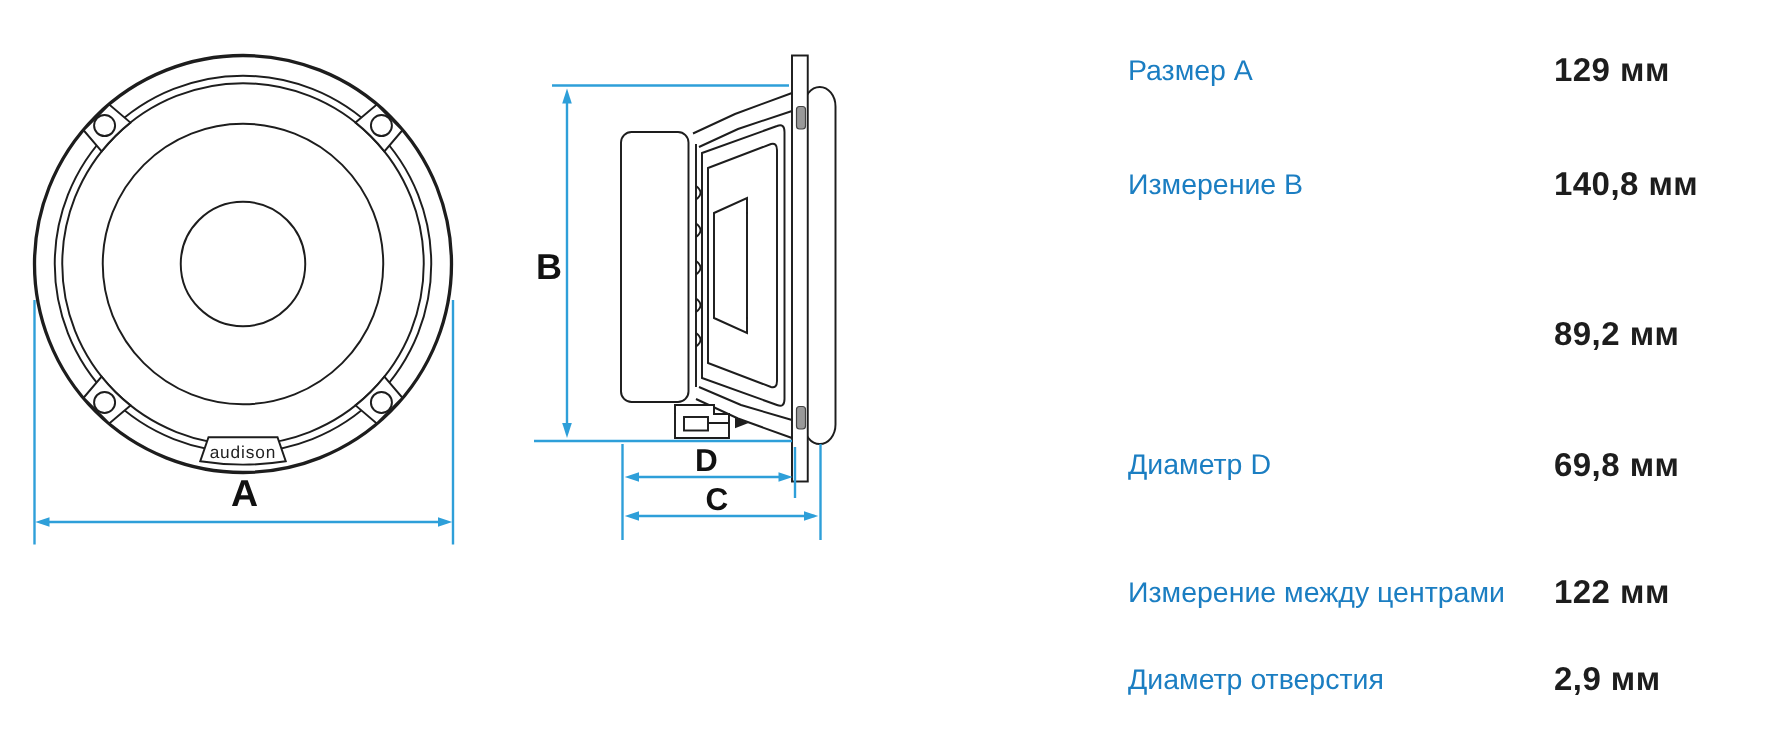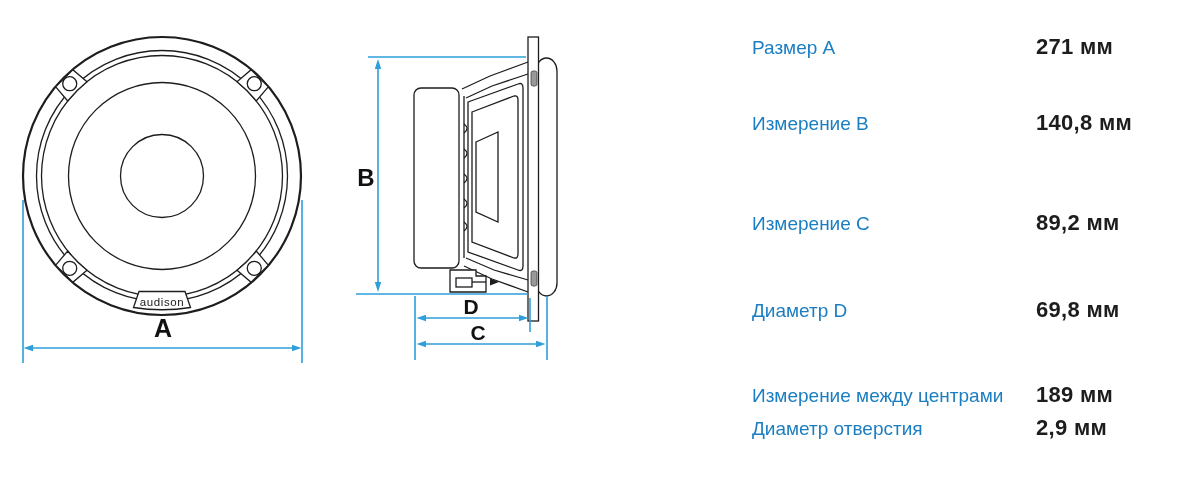--- a/index.html
+++ b/index.html
@@ -134,37 +134,36 @@
         <polygon class="dim-arrow" points="416.5,344 426,340.8 426,347.2"></polygon>
         <polygon class="dim-arrow" points="545.5,344 536,340.8 536,347.2"></polygon>
         <text x="478" y="340" text-anchor="middle" font-size="21" class="dim-letter">C</text>
       </g>
     </g>
   </svg>
 
   <div>
     <div class="spec-row" style="top:36px">
       <span class="spec-label">Размер A</span>
-      <span class="spec-value bold">271 мм</span>
+      <span class="spec-value bold">129 мм</span>
     </div>
     <div class="spec-row" style="top:112px">
       <span class="spec-label">Измерение B</span>
       <span class="spec-value">140,8 мм</span>
     </div>
     <div class="spec-row" style="top:212px">
-      <span class="spec-label">Измерение C</span>
       <span class="spec-value">89,2 мм</span>
     </div>
     <div class="spec-row" style="top:299px">
       <span class="spec-label">Диаметр D</span>
       <span class="spec-value">69,8 мм</span>
     </div>
     <div class="spec-row" style="top:384px">
       <span class="spec-label">Измерение между центрами</span>
-      <span class="spec-value">189 мм</span>
+      <span class="spec-value">122 мм</span>
     </div>
-    <div class="spec-row" style="top:417px">
+    <div class="spec-row" style="top:442px">
       <span class="spec-label">Диаметр отверстия</span>
       <span class="spec-value bold">2,9 мм</span>
     </div>
   </div>
 
 </div>
 
 </body></html>

